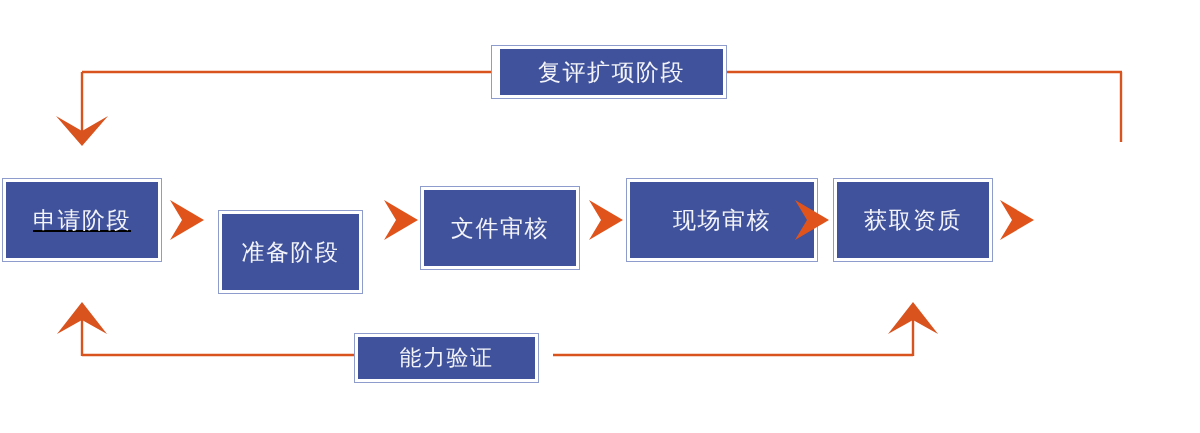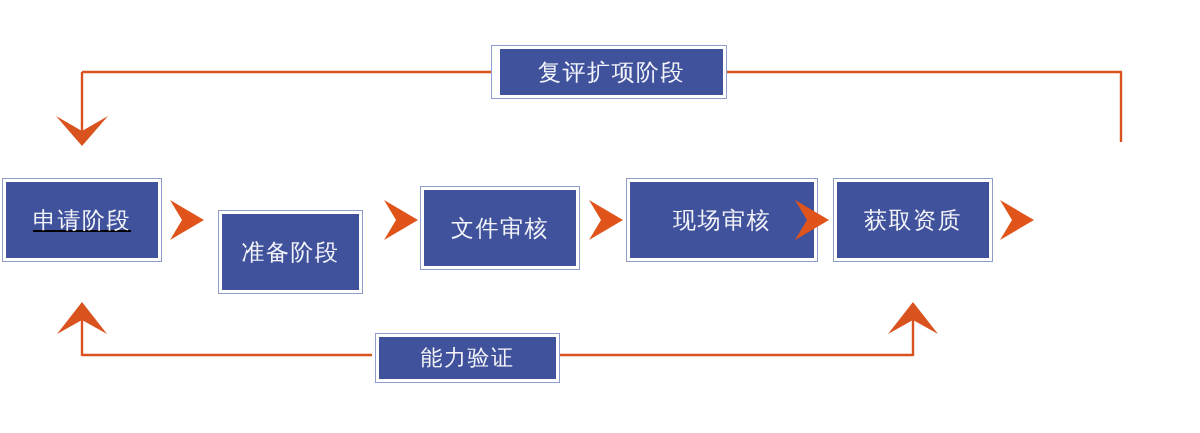--- a/index.html
+++ b/index.html
@@ -146,19 +146,19 @@
   </svg>
 
   <svg class="chevron" style="left:793px; top:198px;" viewBox="0 0 38 44" xmlns="http://www.w3.org/2000/svg">
     <path d="M 2 2 L 36 22 L 2 42 L 14 22 Z" fill="#E0541C"></path>
   </svg>
 
   <svg class="chevron" style="left:998px; top:198px;" viewBox="0 0 38 44" xmlns="http://www.w3.org/2000/svg">
     <path d="M 2 2 L 36 22 L 2 42 L 14 22 Z" fill="#E0541C"></path>
   </svg>
 
-  <div class="node small" style="left:375px; top:333px; width:185px; height:50px;">
+  <div class="node small" style="left:354px; top:333px; width:185px; height:50px;">
     <div class="fill">
       <span class="label">能力验证</span>
     </div>
   </div>
 
 </div>
 
 </body></html>

